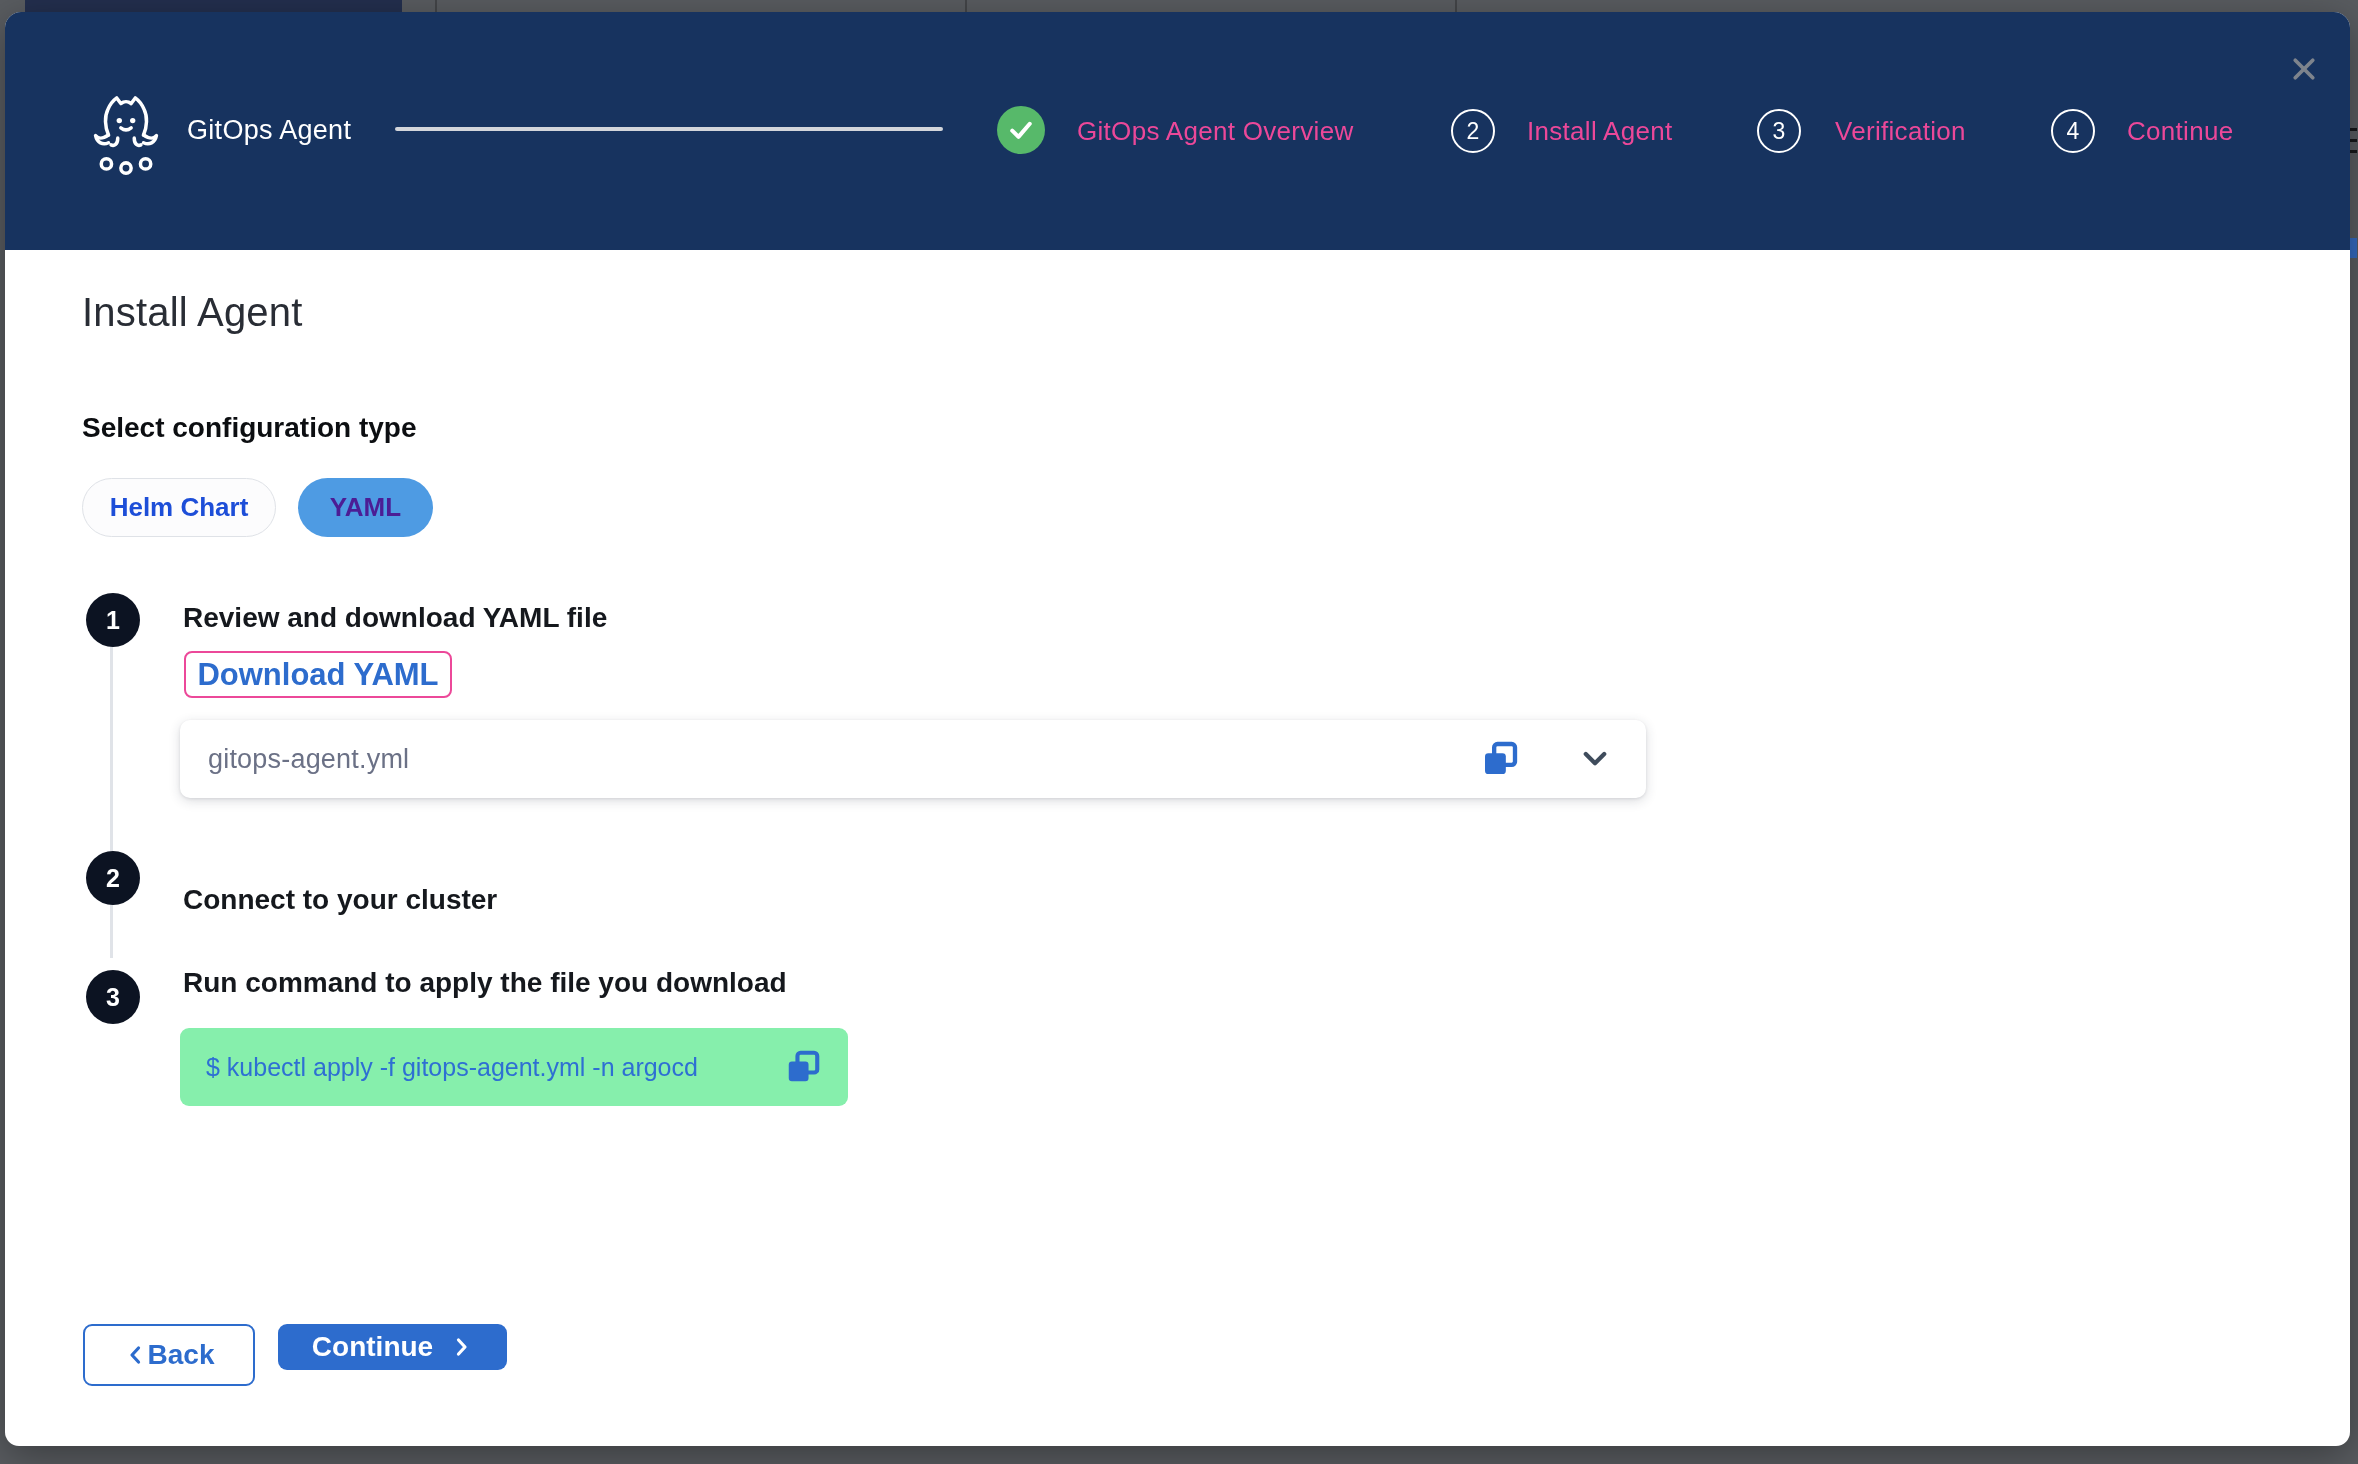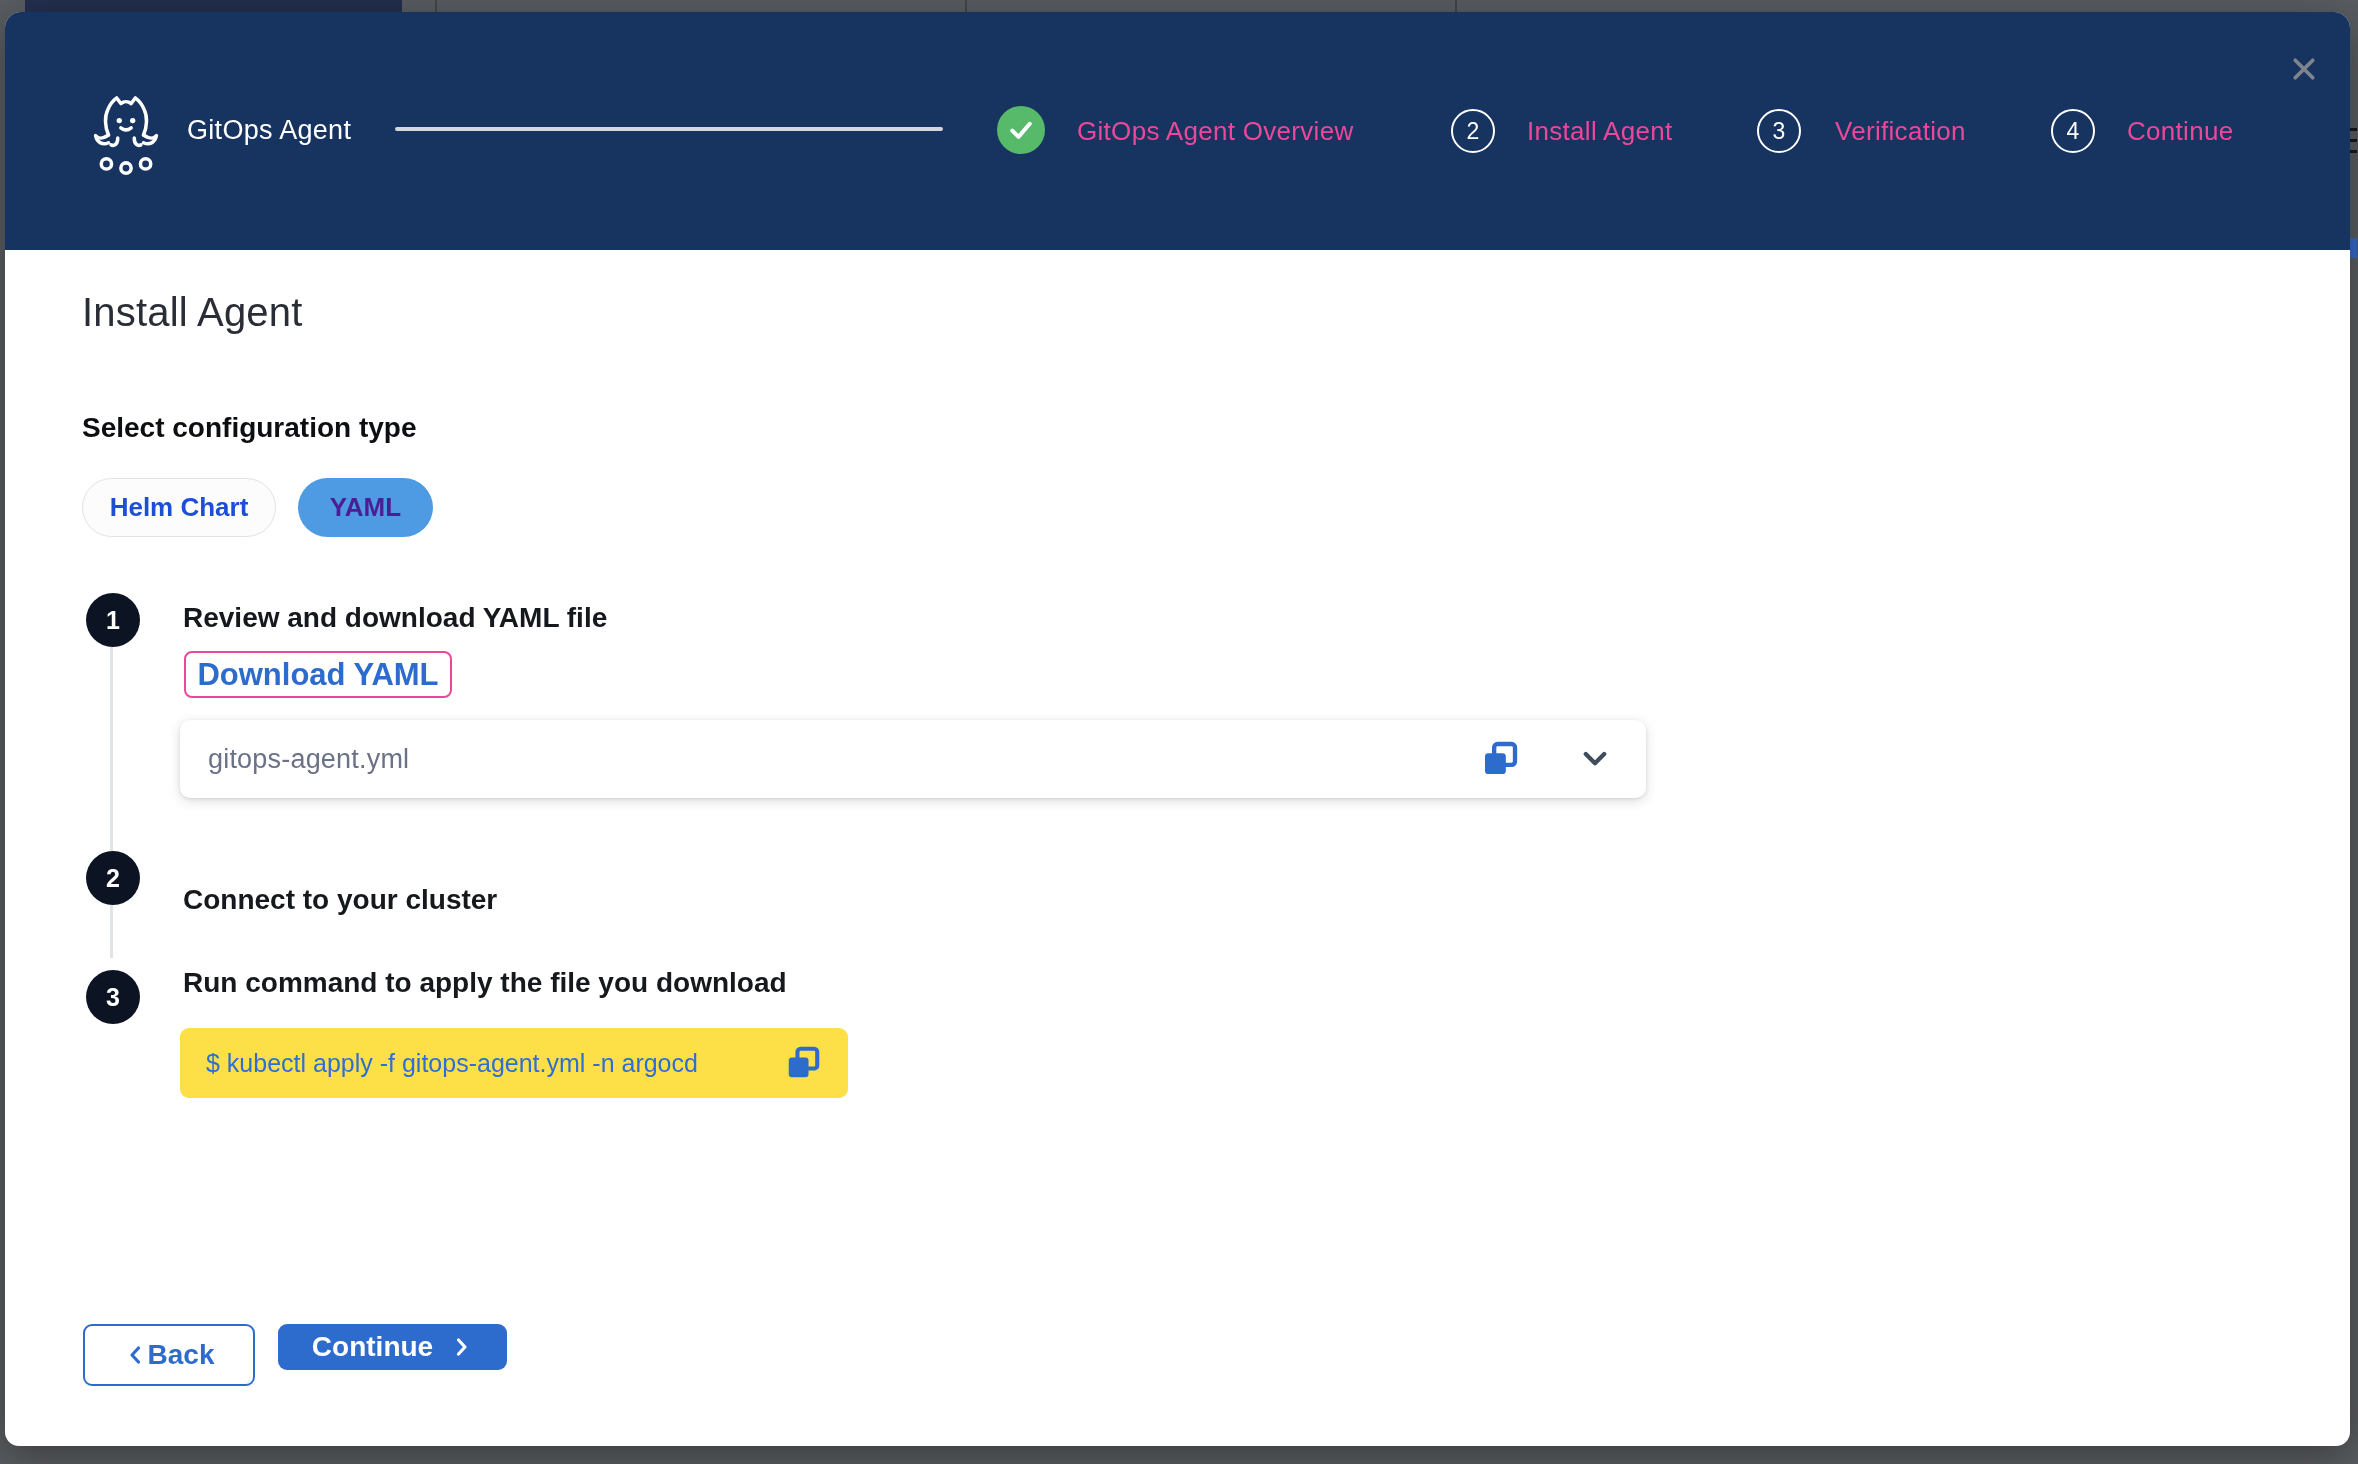--- a/index.html
+++ b/index.html
@@ -106,22 +106,22 @@
     box-shadow:0 3px 12px rgba(40,41,61,.16), 0 1px 3px rgba(40,41,61,.10);
     display:flex; align-items:center;
   }
   .file-name {
     margin-left:28px; font-size:27px; color:#6b7186; letter-spacing:.2px; flex:1;
   }
   .file-card .copy-icon { margin-right:58px; cursor:pointer; }
   .file-card .chevron { margin-right:34px; cursor:pointer; }
 
   .code-box {
-    position:absolute; left:175px; top:1016px; width:668px; height:70px;
-    background:#fde047; border-radius:9px;
+    position:absolute; left:175px; top:1016px; width:668px; height:78px;
+    background:#86efac; border-radius:9px;
     display:flex; align-items:center;
   }
   .code-text {
     margin-left:26px; font-size:25px; color:#2e6fd3; flex:1; white-space:nowrap;
   }
   .code-box .copy-icon { margin-right:26px; cursor:pointer; }
 
   .back-btn {
     position:absolute; left:78px; top:1312px; width:172px; height:62px;
     background:#ffffff; border:2.5px solid #2d6ccd; border-radius:9px;

